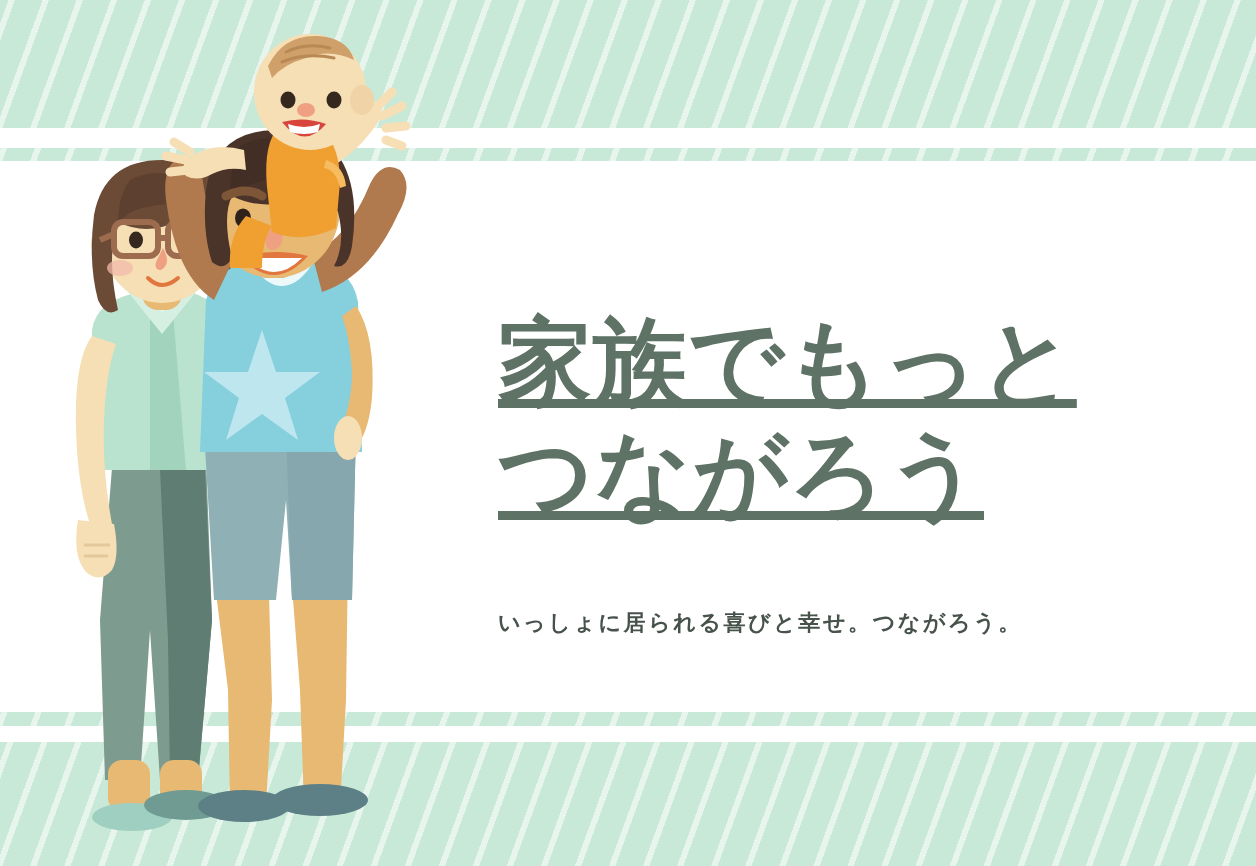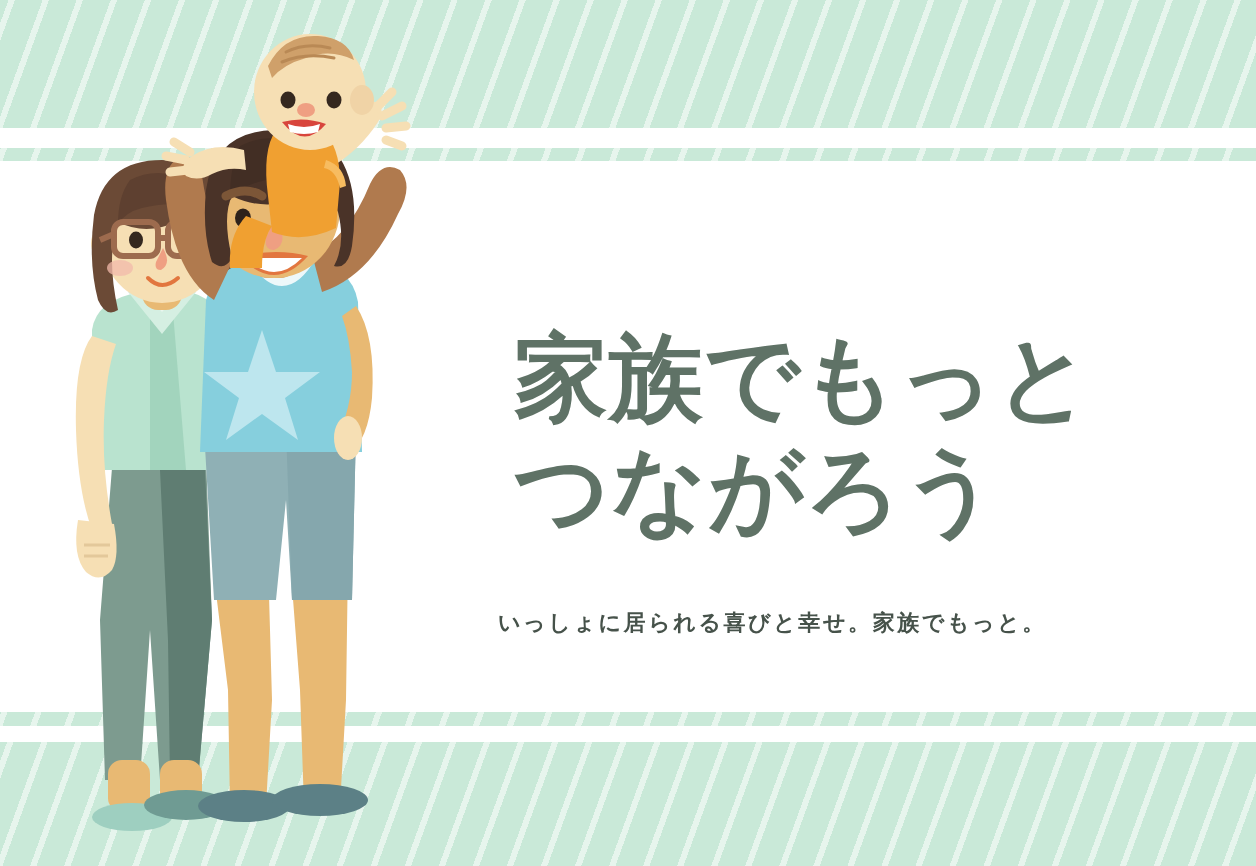--- a/index.html
+++ b/index.html
@@ -39,22 +39,23 @@
     white-space:pre-line;
   }
 
   .headline{
     position:absolute;left:498px;top:306px;
     color:#5f7266;
     font-size:94px;
     line-height:112px;
     font-weight:700;
     letter-spacing:1px;
-    margin:16px;
+    margin:0;
     white-space:pre-line;
+    text-decoration:underline;
   }
 
   .subcopy{
     position:absolute;left:498px;top:608px;
     color:#46524a;
     font-size:22px;
     letter-spacing:2.6px;
     font-weight:700;
     margin:0;
   }
@@ -195,15 +196,15 @@
 
     </svg>
   </div>
 
   <p class="eyebrow">WHO SAYS YOU CAN'T HAVE
 ANOTHER SPECIAL DAY?</p>
 
   <h1 class="headline">家族でもっと
 つながろう</h1>
 
-  <p class="subcopy">いっしょに居られる喜びと幸せ。家族でもっと。</p>
+  <p class="subcopy">いっしょに居られる喜びと幸せ。つながろう。</p>
 
 </div>
 
 </body></html>

